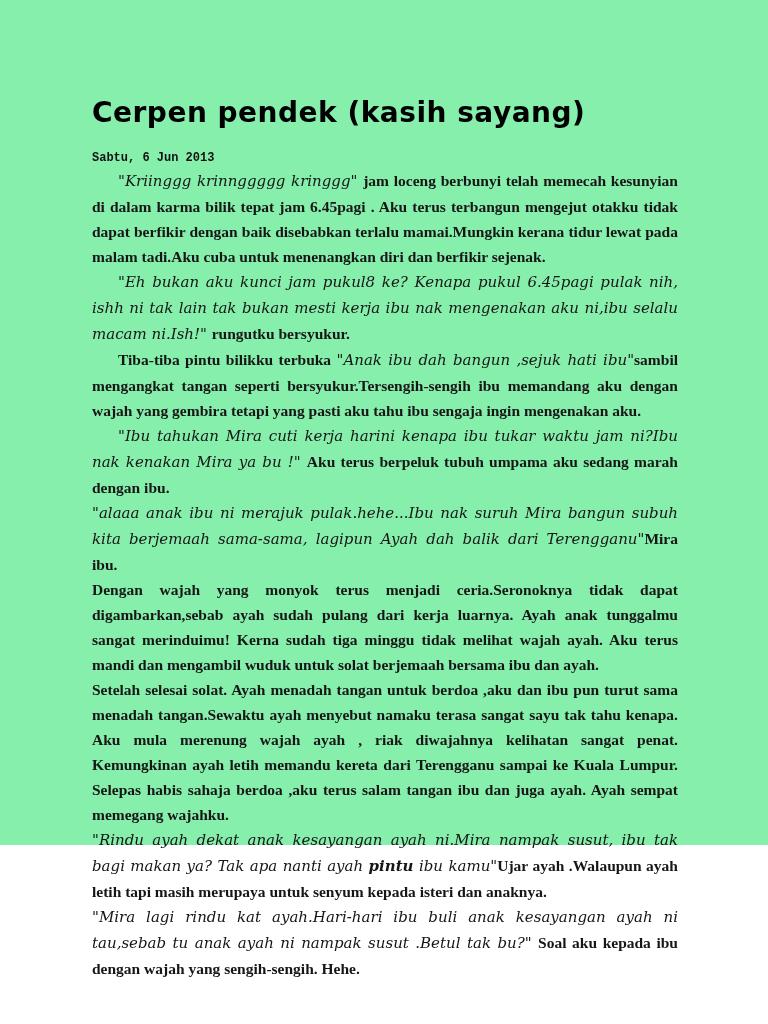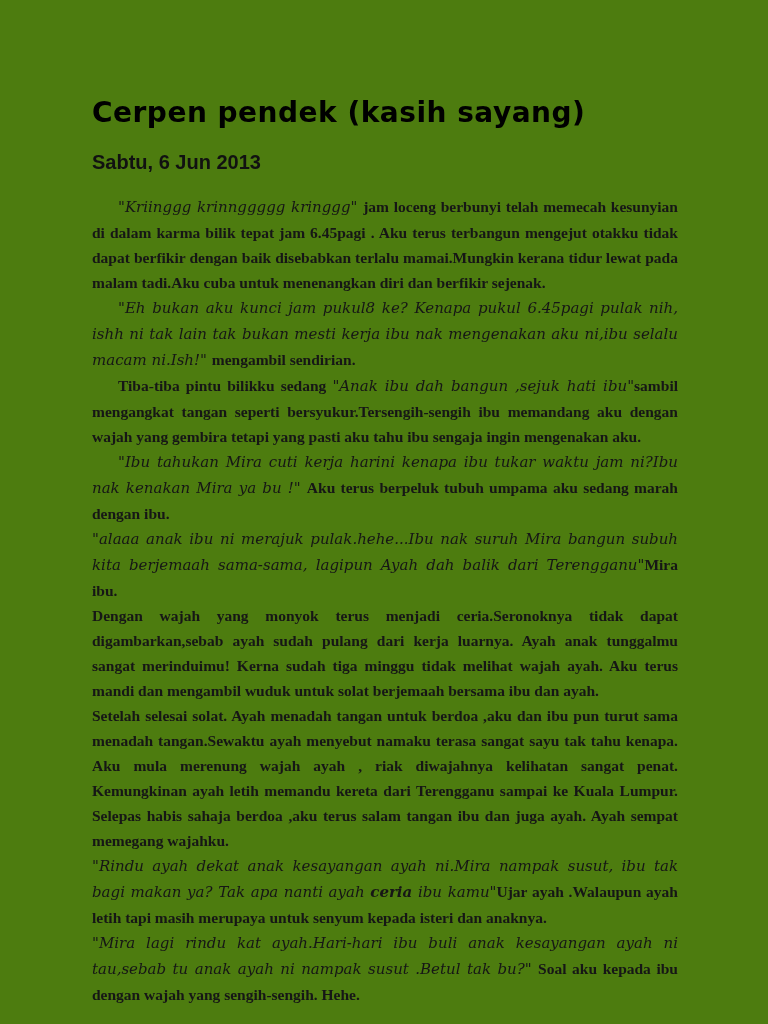--- a/index.html
+++ b/index.html
@@ -10,43 +10,43 @@
     width: 768px;
     height: 1024px;
     background: #ffffff;
     overflow: hidden;
     font-family: "Liberation Serif", serif;
   }
   .page {
     position: absolute;
     top: 0; left: 0;
     width: 768px;
-    height: 1024px;
-    background: #4d7c0f;
+    height: 845px;
+    background: #86efac;
   }
   .content {
     position: absolute;
     top: 96px;
     left: 92px;
     right: 90px;
   }
   .doc-title {
     margin: 0 0 22px 0;
     font-family: "DejaVu Sans", sans-serif;
     font-weight: 700;
     font-size: 28px;
     letter-spacing: 0.5px;
     color: #000000;
     white-space: nowrap;
   }
   .doc-date {
-    margin: 0 0 20px 0;
-    font-family: Liberation Sans, sans-serif;
+    margin: 0 0 3px 0;
+    font-family: Liberation Mono, monospace;
     font-weight: 700;
-    font-size: 20px;
+    font-size: 12px;
     color: #111111;
   }
   .story-body p.para {
     margin: 0;
     font-family: "Liberation Serif", serif;
     font-size: 15.5px;
     line-height: 25px;
     text-align: justify;
     color: #161616;
   }
@@ -72,23 +72,23 @@
 </style>
 </head>
 <body>
 
 <div class="page">
   <div class="content">
     <h1 class="doc-title">Cerpen pendek (kasih sayang)</h1>
     <p class="doc-date">Sabtu, 6 Jun 2013</p>
     <div class="story-body">
         <p class="para indent"><span class="run script">"Kriinggg krinnggggg kringgg" </span><span class="run normal">jam loceng berbunyi telah memecah kesunyian di dalam karma bilik tepat jam 6.45pagi . Aku terus terbangun mengejut otakku tidak dapat berfikir dengan baik disebabkan terlalu mamai.Mungkin kerana tidur lewat pada malam tadi.Aku cuba untuk menenangkan diri dan berfikir sejenak.</span></p>
-        <p class="para indent"><span class="run script">"Eh bukan aku kunci jam pukul8 ke? Kenapa pukul 6.45pagi pulak nih, ishh ni tak lain tak bukan mesti kerja ibu nak mengenakan aku ni,ibu selalu macam ni.Ish!" </span><span class="run normal">mengambil sendirian.</span></p>
-        <p class="para indent"><span class="run normal">Tiba-tiba pintu bilikku sedang </span><span class="run script">"Anak ibu dah bangun ,sejuk hati ibu"</span><span class="run normal">sambil mengangkat tangan seperti bersyukur.Tersengih-sengih ibu memandang aku dengan wajah yang gembira tetapi yang pasti aku tahu ibu sengaja ingin mengenakan aku.</span></p>
+        <p class="para indent"><span class="run script">"Eh bukan aku kunci jam pukul8 ke? Kenapa pukul 6.45pagi pulak nih, ishh ni tak lain tak bukan mesti kerja ibu nak mengenakan aku ni,ibu selalu macam ni.Ish!" </span><span class="run normal">rungutku bersyukur.</span></p>
+        <p class="para indent"><span class="run normal">Tiba-tiba pintu bilikku terbuka </span><span class="run script">"Anak ibu dah bangun ,sejuk hati ibu"</span><span class="run normal">sambil mengangkat tangan seperti bersyukur.Tersengih-sengih ibu memandang aku dengan wajah yang gembira tetapi yang pasti aku tahu ibu sengaja ingin mengenakan aku.</span></p>
         <p class="para indent"><span class="run script">"Ibu tahukan Mira cuti kerja harini kenapa ibu tukar waktu jam ni?Ibu nak kenakan Mira ya bu !" </span><span class="run normal">Aku terus berpeluk tubuh umpama aku sedang marah dengan ibu.</span></p>
         <p class="para"><span class="run script">"alaaa anak ibu ni merajuk pulak.hehe...Ibu nak suruh Mira bangun subuh kita berjemaah sama-sama, lagipun Ayah dah balik dari Terengganu"</span><span class="run normal">Mira ibu.</span></p>
         <p class="para"><span class="run normal">Dengan wajah yang monyok terus menjadi ceria.Seronoknya tidak dapat digambarkan,sebab ayah sudah pulang dari kerja luarnya. Ayah anak tunggalmu sangat merinduimu! Kerna sudah tiga minggu tidak melihat wajah ayah. Aku terus mandi dan mengambil wuduk untuk solat berjemaah bersama ibu dan ayah.</span></p>
         <p class="para"><span class="run normal">Setelah selesai solat. Ayah menadah tangan untuk berdoa ,aku dan ibu pun turut sama menadah tangan.Sewaktu ayah menyebut namaku terasa sangat sayu tak tahu kenapa. Aku mula merenung wajah ayah , riak diwajahnya kelihatan sangat penat. Kemungkinan ayah letih memandu kereta dari Terengganu sampai ke Kuala Lumpur. Selepas habis sahaja berdoa ,aku terus salam tangan ibu dan juga ayah. Ayah sempat memegang wajahku.</span></p>
-        <p class="para"><span class="run script">"Rindu ayah dekat anak kesayangan ayah ni.Mira nampak susut, ibu tak bagi makan ya? Tak apa nanti ayah </span><span class="run script-bold">ceria</span><span class="run script"> ibu kamu"</span><span class="run normal">Ujar ayah .Walaupun ayah letih tapi masih merupaya untuk senyum kepada isteri dan anaknya.</span></p>
+        <p class="para"><span class="run script">"Rindu ayah dekat anak kesayangan ayah ni.Mira nampak susut, ibu tak bagi makan ya? Tak apa nanti ayah </span><span class="run script-bold">pintu</span><span class="run script"> ibu kamu"</span><span class="run normal">Ujar ayah .Walaupun ayah letih tapi masih merupaya untuk senyum kepada isteri dan anaknya.</span></p>
         <p class="para"><span class="run script">"Mira lagi rindu kat ayah.Hari-hari ibu buli anak kesayangan ayah ni tau,sebab tu anak ayah ni nampak susut .Betul tak bu?" </span><span class="run normal">Soal aku kepada ibu dengan wajah yang sengih-sengih. Hehe.</span></p>
       </div>
   </div>
 </div>
 
 </body></html>

